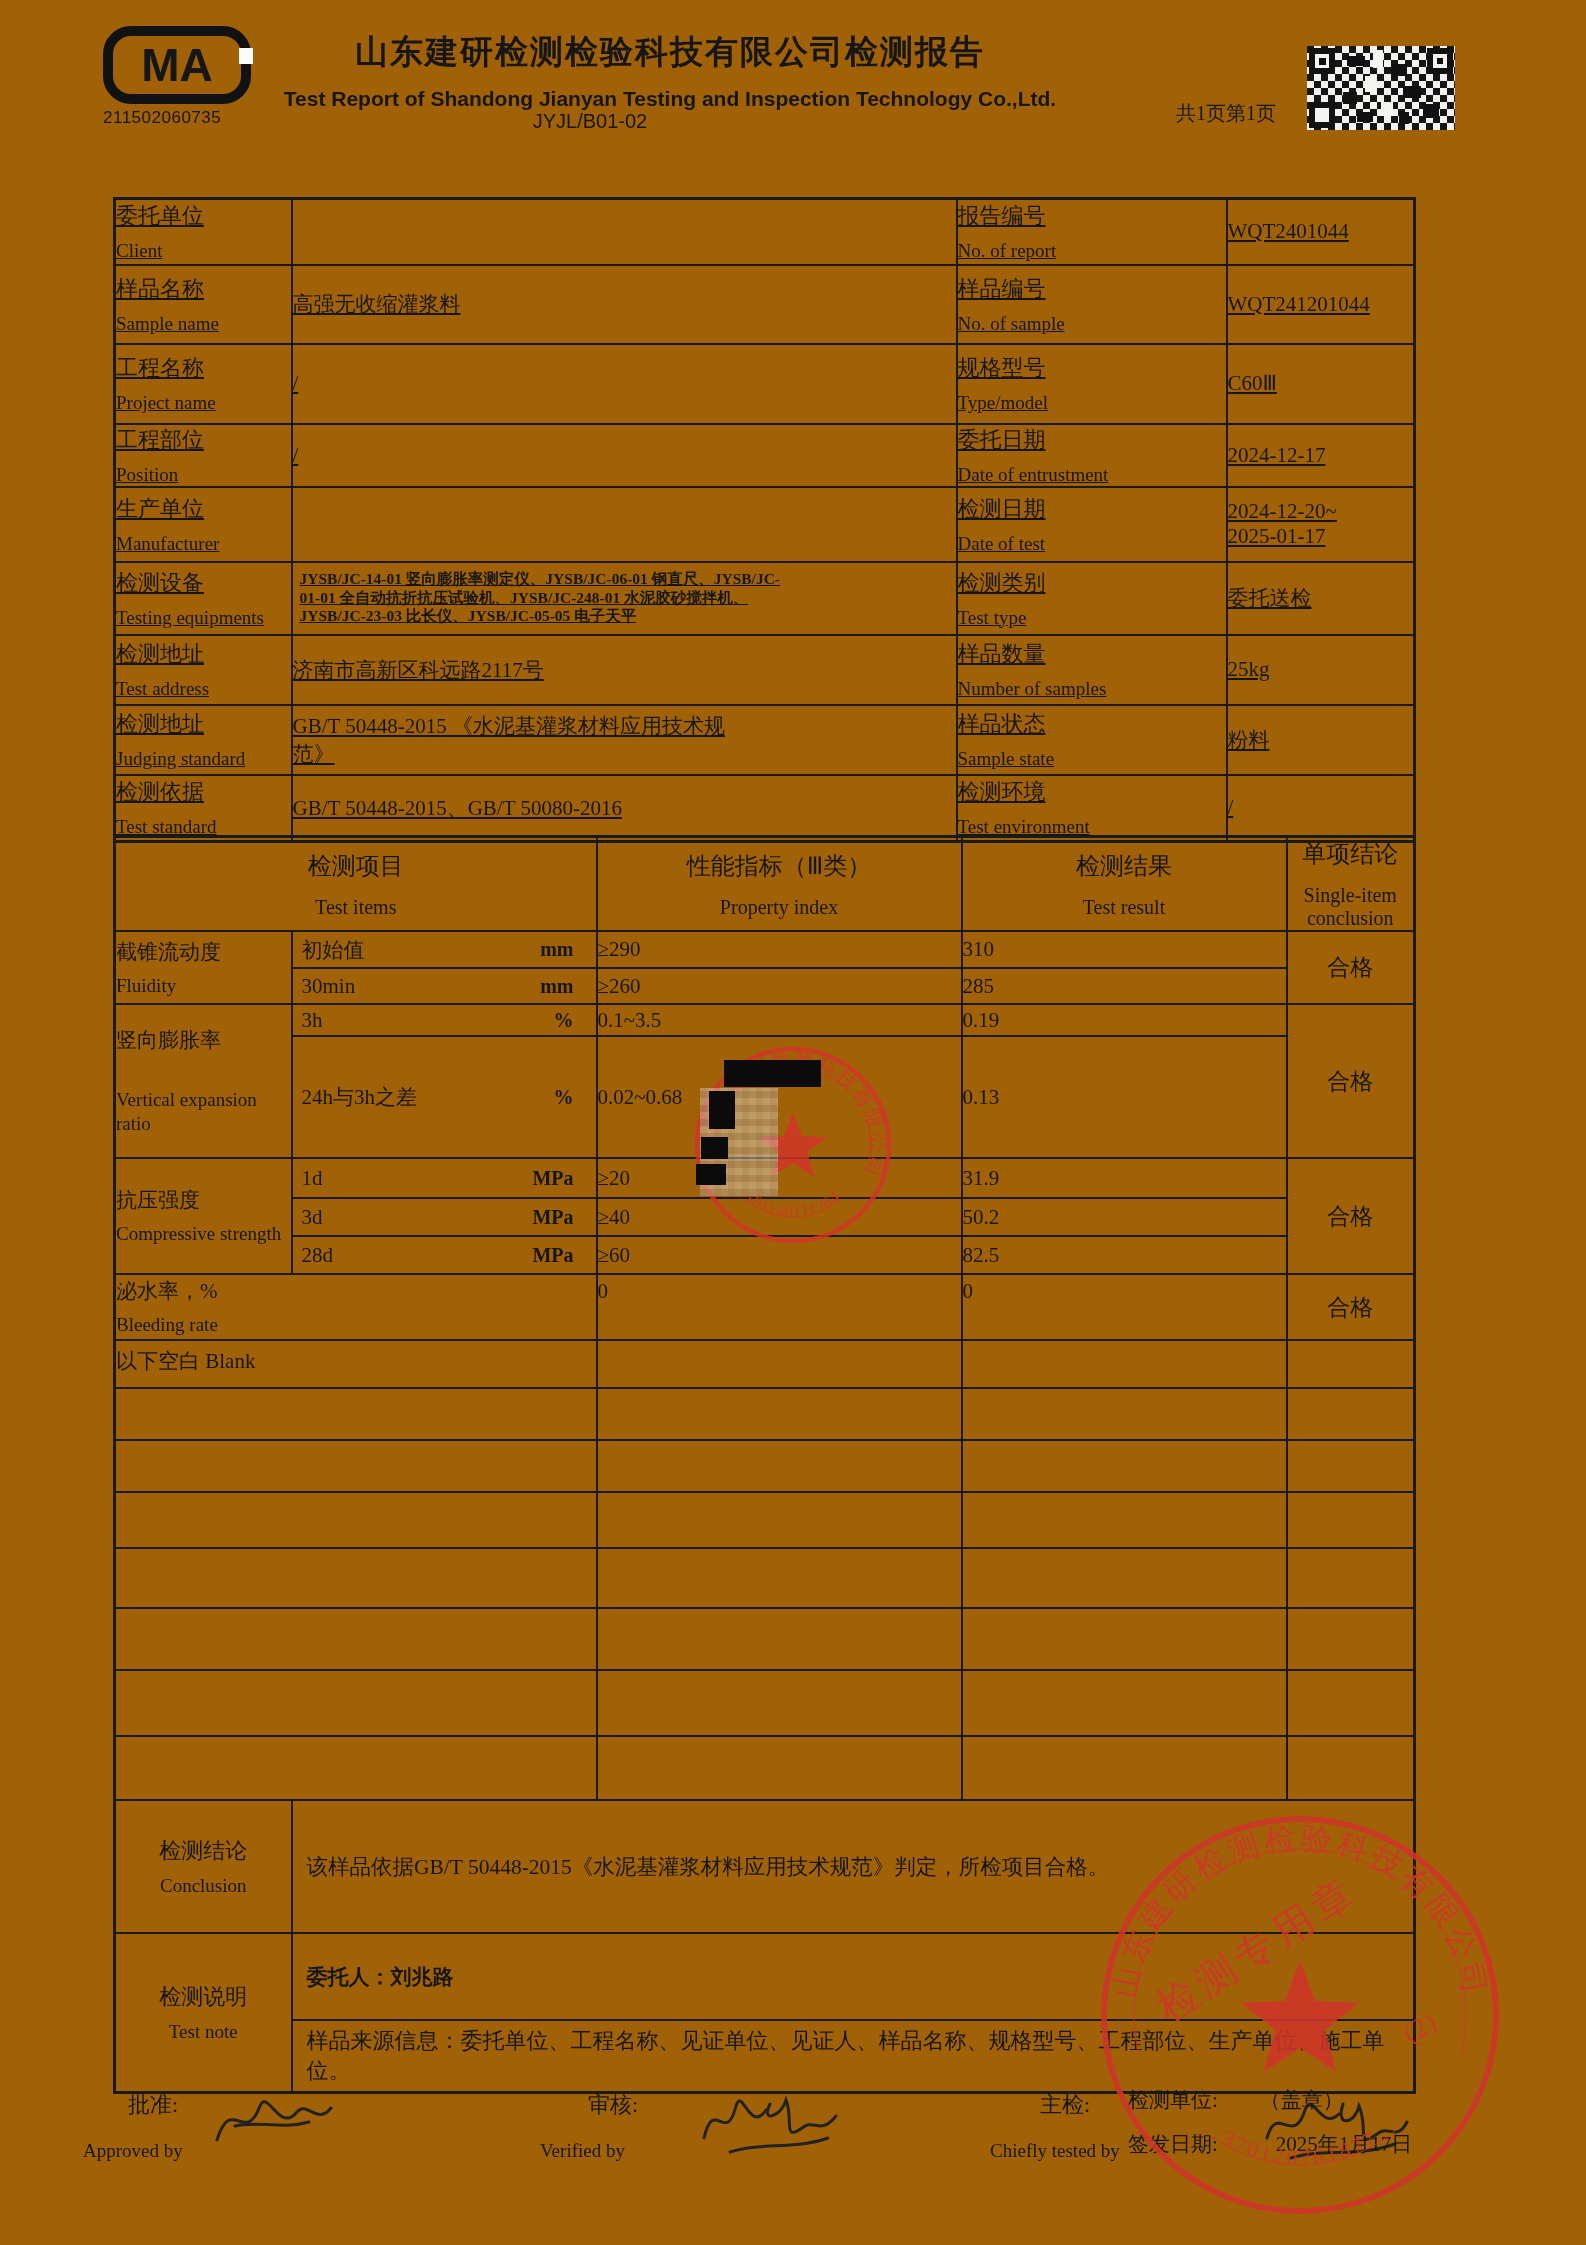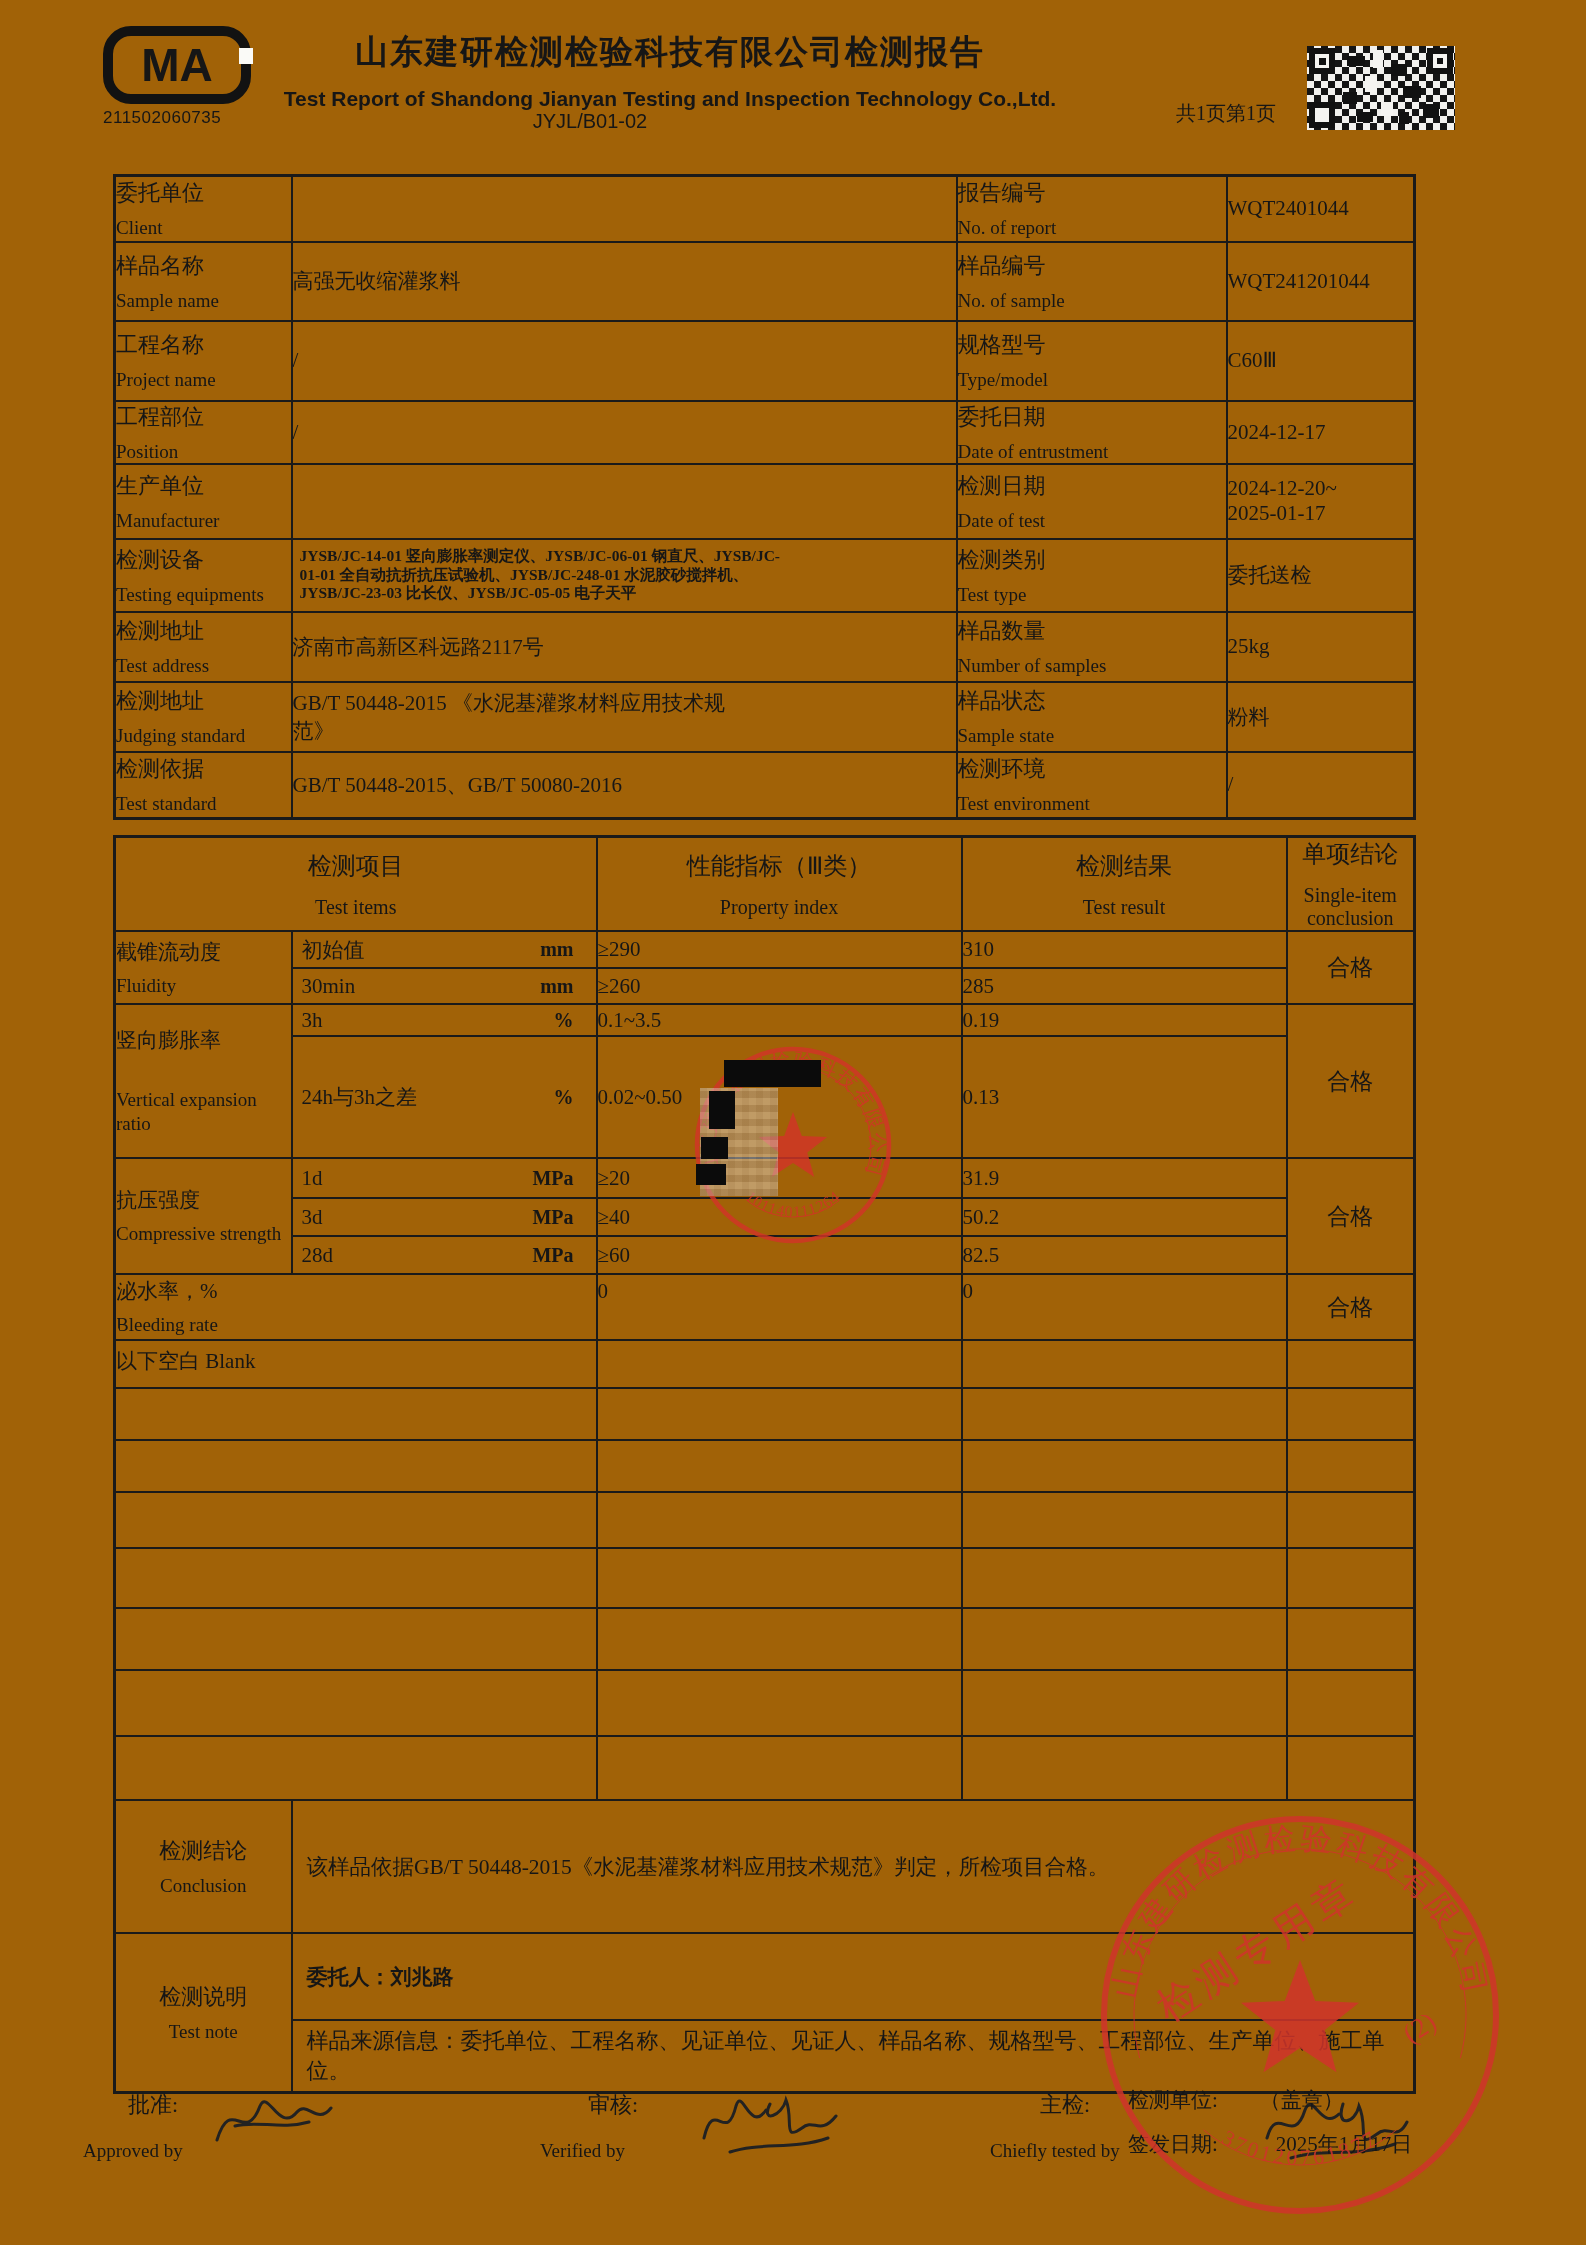--- a/index.html
+++ b/index.html
@@ -18,21 +18,21 @@
   .title-en{font-size:21px;font-weight:bold;font-family:"Liberation Sans",sans-serif;margin-top:12px;}
   .form-code{position:absolute;left:90px;top:110px;width:1000px;text-align:center;
              font-family:"Liberation Sans",sans-serif;font-size:20px;}
   .page-info{position:absolute;left:1176px;top:100px;font-size:20px;}
   .qr{position:absolute;left:1307px;top:46px;}
 
   
   table.doc{border-collapse:collapse;table-layout:fixed;width:1300px;border:3px solid #1a1a1a;}
   table.doc td,table.doc th{border:2px solid #1a1a1a;vertical-align:middle;overflow:hidden;
         padding:0;font-weight:normal;}
-  #info-table{position:absolute;left:113px;top:174px;}
+  #info-table{position:absolute;left:113px;top:197px;text-decoration:underline;}
   #res-table{position:absolute;left:113px;top:835px;}
   .lbl{padding:4px 4px 4px 9px;}
   .lz{font-size:22px;margin-bottom:9px;}
   .le{font-size:19px;}
   .val{font-size:21px;padding:2px 4px 2px 11px;white-space:pre-line;font-weight:500;}
   .val.small{font-size:15.5px;font-weight:bold;line-height:1.2;padding-left:7px;}
   th .hz{font-size:24px;margin-bottom:14px;}
   th .he{font-size:20px;}
   th{text-align:center;}
   .iw{display:flex;justify-content:space-between;align-items:center;padding:0 22px 0 9px;font-size:21px;}
@@ -298,21 +298,21 @@
       <td class="num">0.19</td>
       <td rowspan="2" class="concl">合格</td>
     </tr>
     <tr style="height:122px">
       <td>
             <div class="iw">
               <span>24h与3h之差</span>
               <span class="unit">%</span>
             </div>
           </td>
-      <td class="num">0.02~0.50</td>
+      <td class="num">0.02~0.68</td>
       <td class="num">0.13</td>
     </tr>
     <tr style="height:40px">
       <td rowspan="3" class="grp">
             <div class="gz">抗压强度</div>
             <div class="ge">Compressive strength</div>
           </td>
       <td>
             <div class="iw">
               <span>1d</span>

